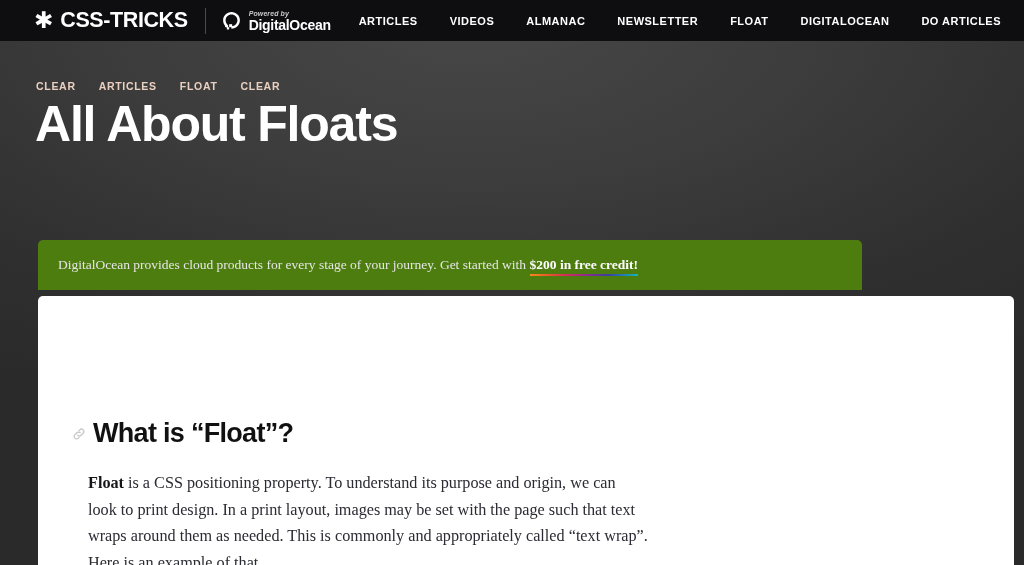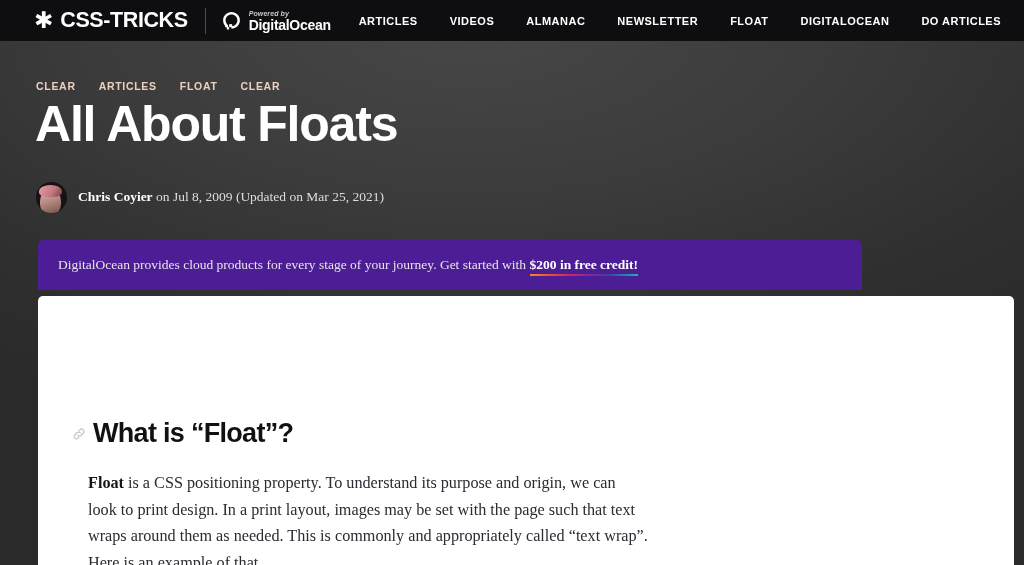--- a/index.html
+++ b/index.html
@@ -205,21 +205,21 @@
     font-weight: bold;
   }
 
   
   .promo-banner {
     position: absolute;
     left: 38px;
     top: 240px;
     width: 824px;
     height: 50px;
-    background: #4c1d95;
+    background: #4d7c0f;
     border-radius: 5px 5px 0 0;
     display: flex;
     align-items: center;
     z-index: 6;
     text-align: right;
   }
   .promo-text {
     margin-left: 20px;
     color: #e6e6e6;
     font-size: 13.5px;
@@ -331,29 +331,20 @@
 
   <div class="tag-list">
     <a class="tag-link">CLEAR</a>
     <a class="tag-link">ARTICLES</a>
     <a class="tag-link">FLOAT</a>
     <a class="tag-link">CLEAR</a>
   </div>
 
   <h1 class="article-title">All About Floats</h1>
 
-  <div class="byline">
-    <span class="avatar">
-      <span class="avatar-face"></span>
-      <span class="avatar-hair"></span>
-    </span>
-    <span class="byline-text">
-      <a class="byline-author">Chris Coyier</a><span> on Jul 8, 2009 (Updated on Mar 25, 2021)</span>
-    </span>
-  </div>
 </div>
 
 <div class="promo-banner">
   <div class="promo-text"><span>DigitalOcean provides cloud products for every stage of your journey. Get started with </span><a class="promo-offer">$200 in free credit!</a></div>
 </div>
 
 <main class="content-card">
 
   <div class="section-heading">
     <svg class="anchor-icon" viewBox="0 0 24 24">

